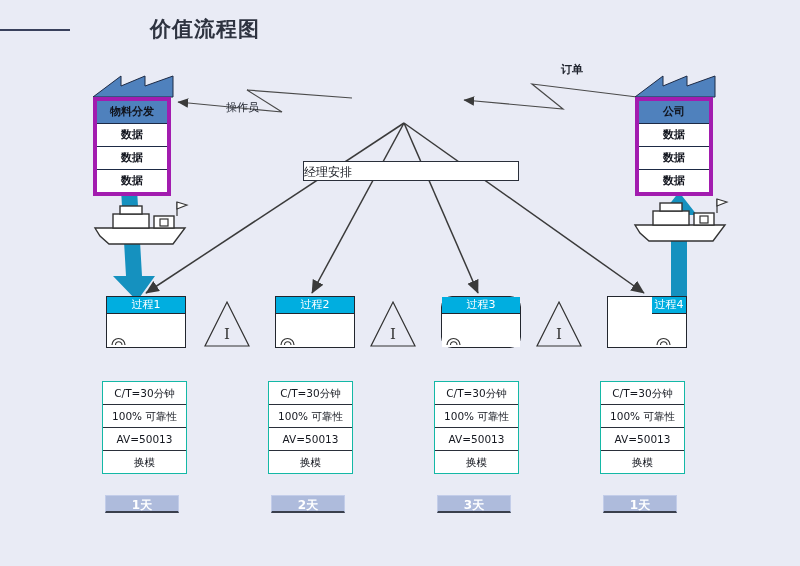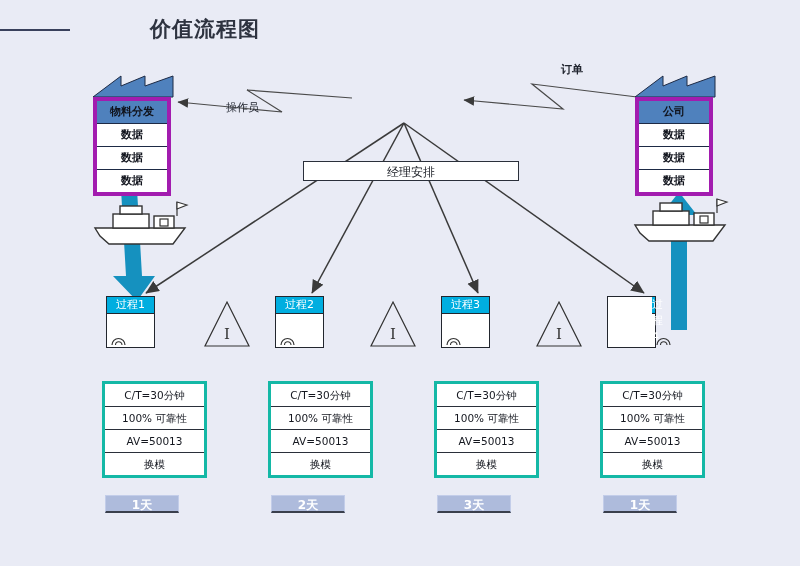--- a/index.html
+++ b/index.html
@@ -10,26 +10,26 @@
   .title{left:126px;top:15px;font-size:21px;font-weight:600;color:#2E3340;letter-spacing:1px;z-index:3;margin-left:24px;}
   .deco-line{left:0;top:29px;width:70px;height:2px;background:#39405C;z-index:3;}
   .flow-label{font-size:11px;color:#20242e;z-index:3;}
   .stack{border:4px solid #a21caf;background:#fff;z-index:2;}
   .stack .row{height:22px;line-height:22px;text-align:center;font-size:11px;font-weight:bold;color:#10131c;border-top:1px solid #1D2A45;background:#fff;}
   .stack .row:first-child{border-top:none;}
   .stack .head{background:#4F81BD;}
   .planbox{left:352px;top:78px;width:104px;border:1px solid #1D2A45;z-index:2;background:#fff;}
   .planbox .ph{height:21px;line-height:21px;background:#4F81BD;border-bottom:1px solid #1D2A45;text-align:center;font-size:12px;font-weight:bold;color:#0d1020;}
   .planbox .pb{height:24px;line-height:24px;text-align:center;font-size:12px;font-weight:bold;color:#0d1020;}
-  .manager{left:303px;top:161px;width:216px;height:20px;line-height:20px;background:#fff;border:1px solid #2a2f3a;text-align:center;font-size:12px;color:#14171f;z-index:2;}
-  .proc{top:296px;width:49px;border:1px solid #22262e;background:#fff;z-index:2;}
+  .manager{left:303px;top:161px;width:216px;height:20px;line-height:20px;background:#fff;border:1px solid #2a2f3a;text-align:left;font-size:12px;color:#14171f;z-index:2;}
+  .proc{top:296px;width:80px;border:1px solid #22262e;background:#fff;z-index:2;}
   .proc .hd{height:16px;line-height:16px;background:#00AEE0;color:#fff;text-align:center;font-size:11px;border-bottom:1px solid #22262e;}
   .proc .bd{height:33px;position:relative;background:#fff;}
   .proc .opicon{position:absolute;left:3px;bottom:1px;}
-  .databox{top:381px;width:105px;border:3px solid #14b8a6;background:#fff;z-index:2;}
+  .databox{top:381px;width:85px;border:1px solid #14b8a6;background:#fff;z-index:2;}
   .databox .drow{height:22px;line-height:22px;text-align:center;font-size:10.5px;color:#14171f;border-top:1px solid #2a2f3a;}
   .databox .drow:first-child{border-top:none;}
   .tl{top:495px;width:74px;height:18px;line-height:18px;background:#AEBBDC;border:1px solid #c3cde9;border-bottom:2px solid #3A3F4C;color:#fff;font-weight:bold;font-size:12px;text-align:center;z-index:2;}
 </style>
 </head>
 <body>
 
 <div id="canvas">
 
   <svg id="shapes" width="800" height="566" viewBox="0 0 800 566">
@@ -118,21 +118,21 @@
   </div>
   <div class="abs proc" style="left:275px;">
     <div class="hd">过程2</div>
     <div class="bd">
         <svg class="opicon" width="18" height="14" viewBox="0 0 18 14">
           <path d="M2,13 A6.5,6.5 0 1 1 15,13" fill="none" stroke="#333" stroke-width="1.2"></path>
           <path d="M5.5,13 A3.2,3.2 0 1 1 12,13" fill="none" stroke="#333" stroke-width="1.1"></path>
         </svg>
       </div>
   </div>
-  <div class="abs proc" style="left:441px;">
+  <div class="abs proc" style="left:441px;border-radius:11px;">
     <div class="hd">过程3</div>
     <div class="bd">
         <svg class="opicon" width="18" height="14" viewBox="0 0 18 14">
           <path d="M2,13 A6.5,6.5 0 1 1 15,13" fill="none" stroke="#333" stroke-width="1.2"></path>
           <path d="M5.5,13 A3.2,3.2 0 1 1 12,13" fill="none" stroke="#333" stroke-width="1.1"></path>
         </svg>
       </div>
   </div>
   <div class="abs proc" style="left:607px;padding-left:44px;">
     <div class="hd">过程4</div>

